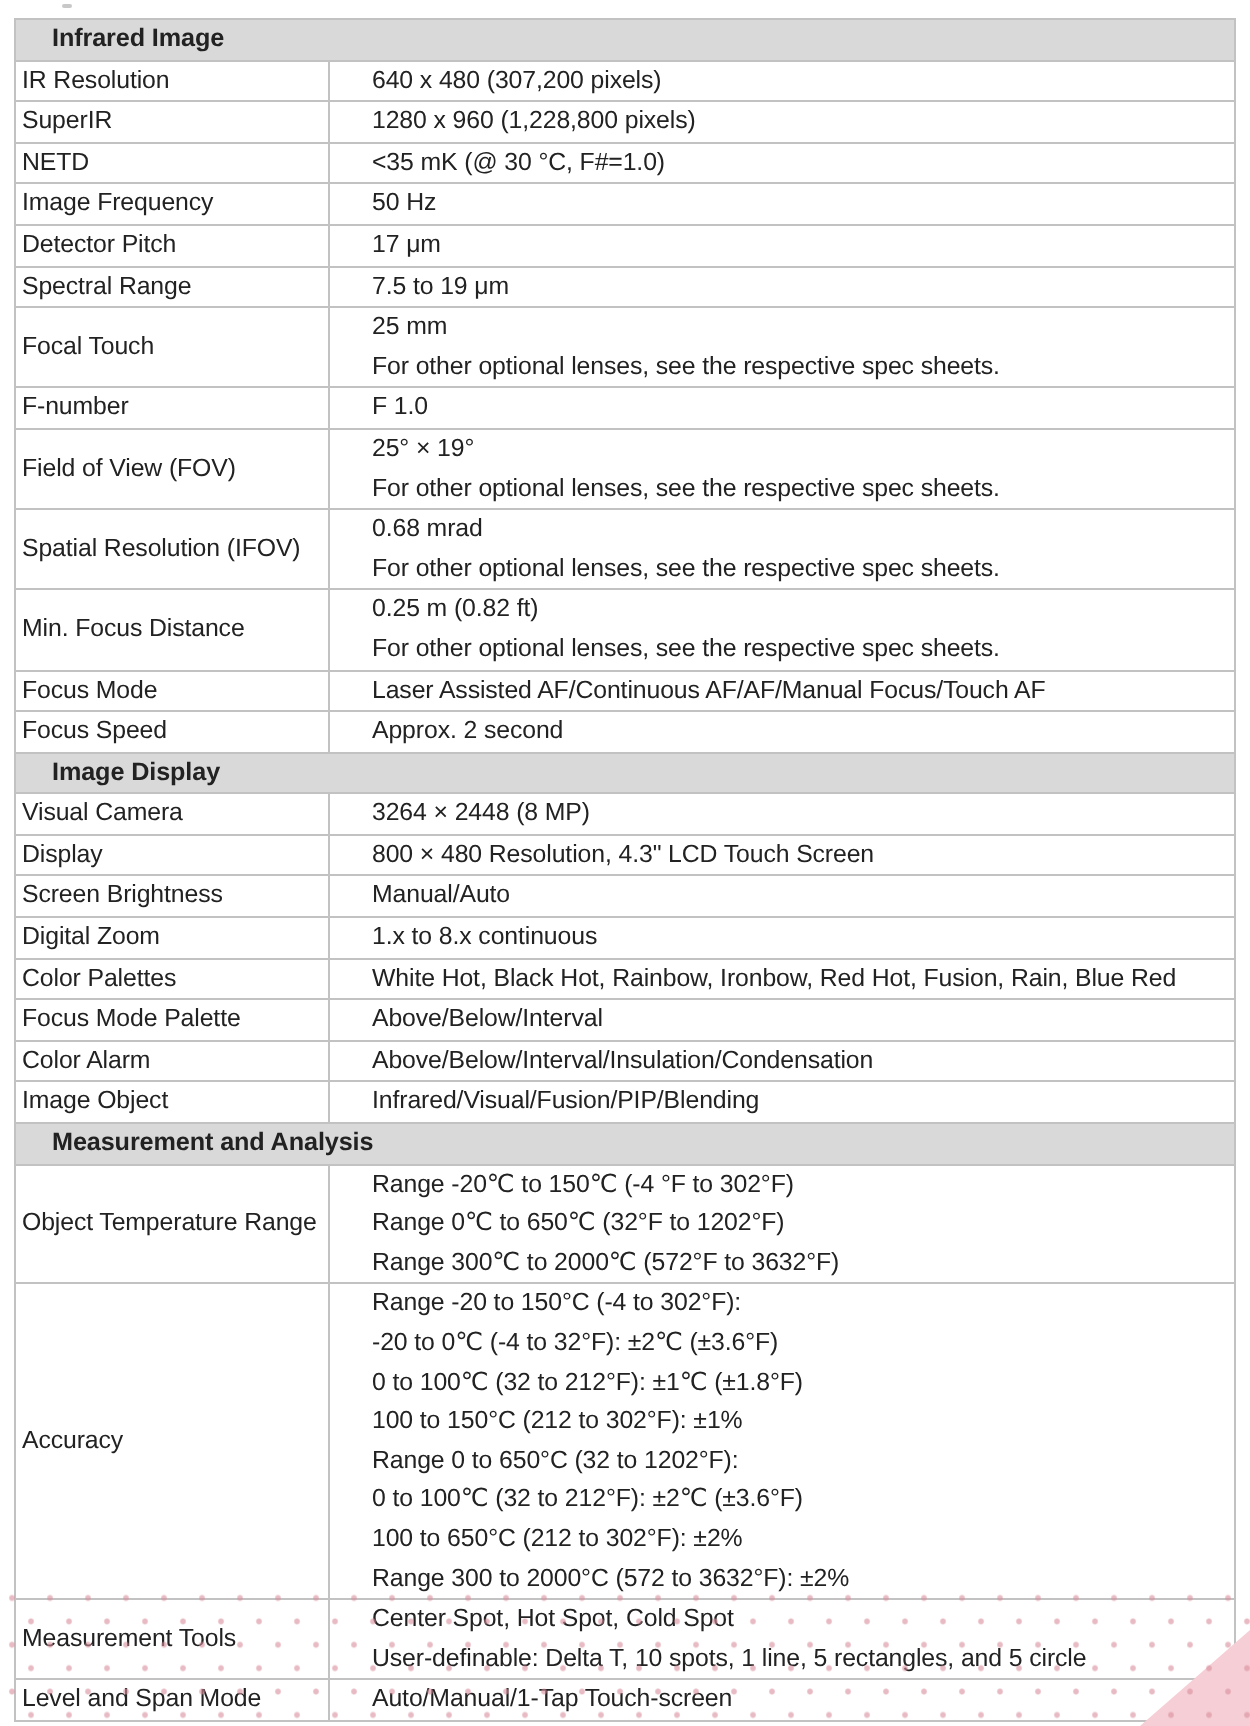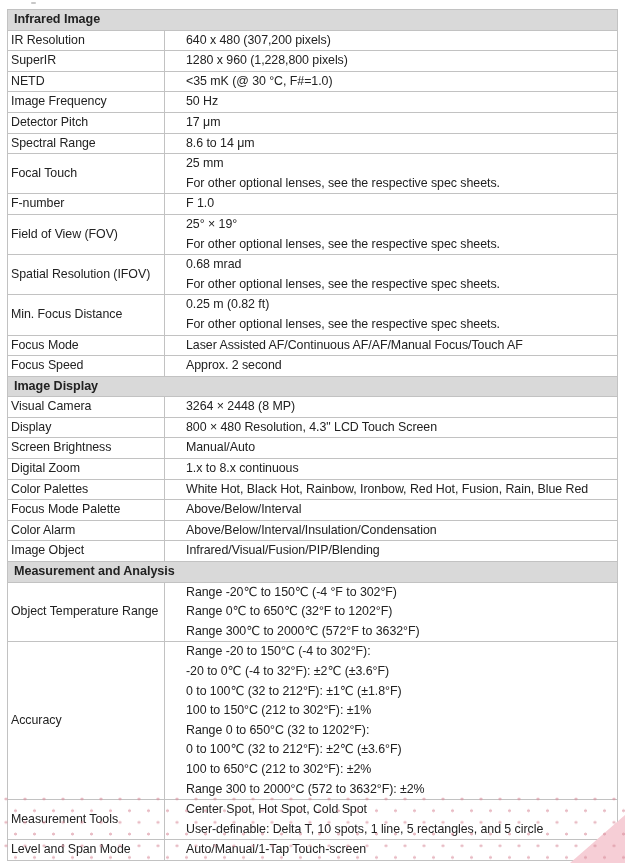--- a/index.html
+++ b/index.html
@@ -38,21 +38,21 @@
     border:1px solid var(--border-color);
     vertical-align:middle;
     overflow:hidden;
   }
   td.label{padding:0 4px 0 3px;}
   td.value{padding:0 4px 0 21px;margin-top:46px;}
   .line{line-height:19.6px;white-space:nowrap;letter-spacing:-0.05px;}
   tr.section td{
     background:var(--header-bg);
     font-weight:bold;
-    padding-left:6px;
+    padding-left:18px;
     font-size:12.6px;
   }
   tr.section .line{line-height:19.6px;}
 
   
   .dots-layer{
     position:absolute;left:0;right:0;top:794px;bottom:0;
     z-index:3;pointer-events:none;
     background-image:
       radial-gradient(circle, var(--dot-color) 1.1px, rgba(0,0,0,0) 1.8px),
@@ -125,21 +125,21 @@
           </td>
           <td class="value">
             <div class="line">17 μm</div>
           </td>
         </tr>
         <tr>
           <td class="label">
             <div class="line">Spectral Range</div>
           </td>
           <td class="value">
-            <div class="line">8.6 to 14 μm</div>
+            <div class="line">7.5 to 19 μm</div>
           </td>
         </tr>
         <tr>
           <td class="label">
             <div class="line">Focal Touch</div>
           </td>
           <td class="value">
             <div class="line">25 mm</div>
             <div class="line">For other optional lenses, see the respective spec sheets.</div>
           </td>

